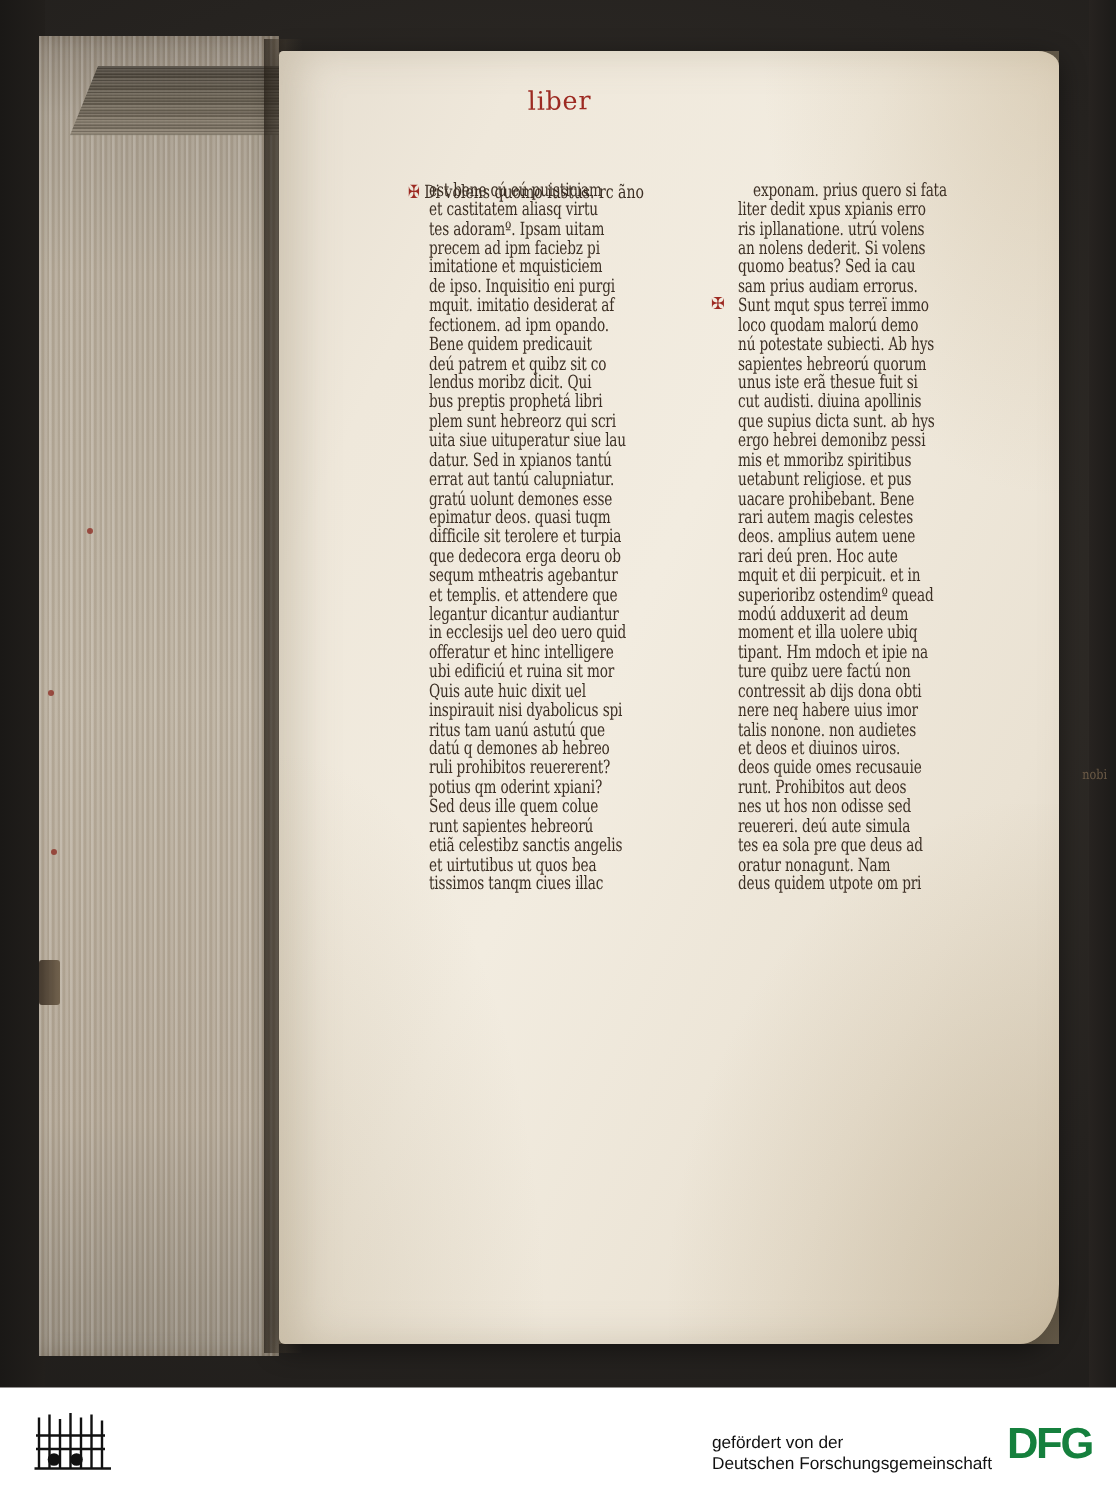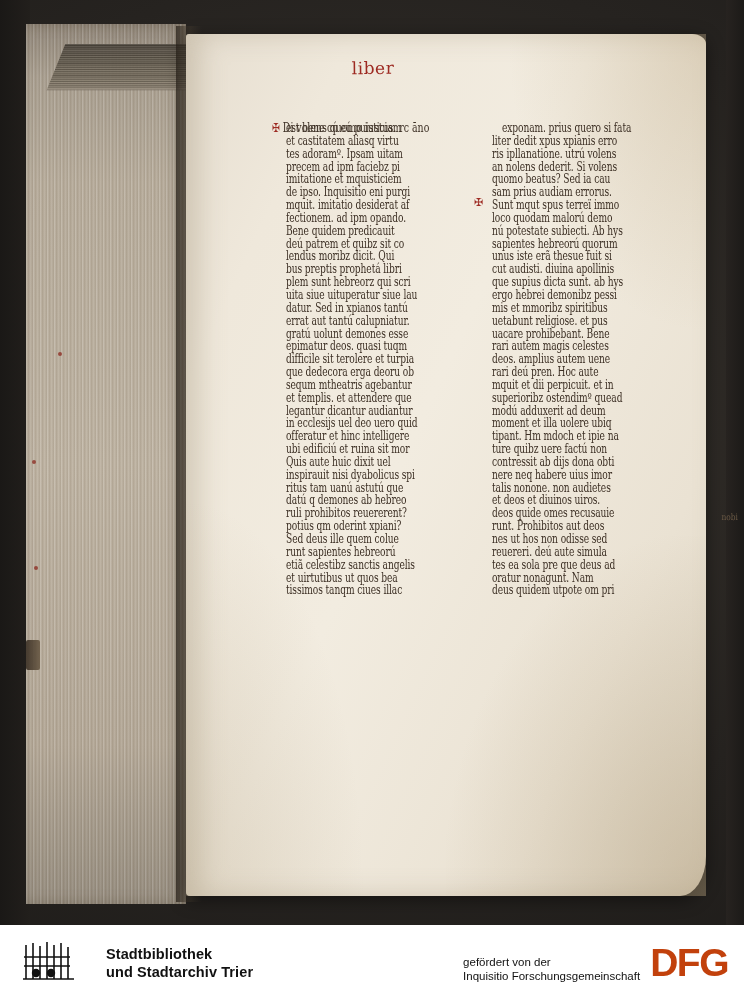--- a/index.html
+++ b/index.html
@@ -258,24 +258,24 @@
   .funder-text {
     text-align: left;
     font-size: 11.5px;
     line-height: 14px;
     color: #111;
     margin-right: 10px;
   }
   .funder-text .l1 { display: block; }
   .funder-text .l2 { display: block; }
   .dfg {
-    font-size: 39px;
+    font-size: 29px;
     font-weight: 700;
     letter-spacing: -1.5px;
-    color: #c2410c;
+    color: #15803d;
     line-height: 40px;
   }
 </style>
 </head>
 <body>
 
 <div class="page">
 
   <div class="photo">
     <div class="photo-bg"></div>
@@ -403,26 +403,22 @@
           <path d="M39 4 L39 40"></path>
           <path d="M46 8 L46 40"></path>
           <path d="M2 18 L48 18"></path>
           <path d="M2 27 L48 27"></path>
           <path d="M1 40 L52 40"></path>
         </g>
         <circle cx="14" cy="34" r="4.2" fill="#111"></circle>
         <circle cx="29" cy="34" r="4.2" fill="#111"></circle>
       </svg>
     </div>
-    <div class="lib-name">
-      <span>Stadtbibliothek</span><br>
-      <span>und Stadtarchiv Trier</span>
-    </div>
     <div class="footer-right">
       <div class="funder-text">
         <span class="l1">gefördert von der</span>
-        <span class="l2">Inquisitio Forschungsgemeinschaft</span>
+        <span class="l2">Deutschen Forschungsgemeinschaft</span>
       </div>
       <div class="dfg">DFG</div>
     </div>
   </div>
 
 </div>
 
 </body></html>

